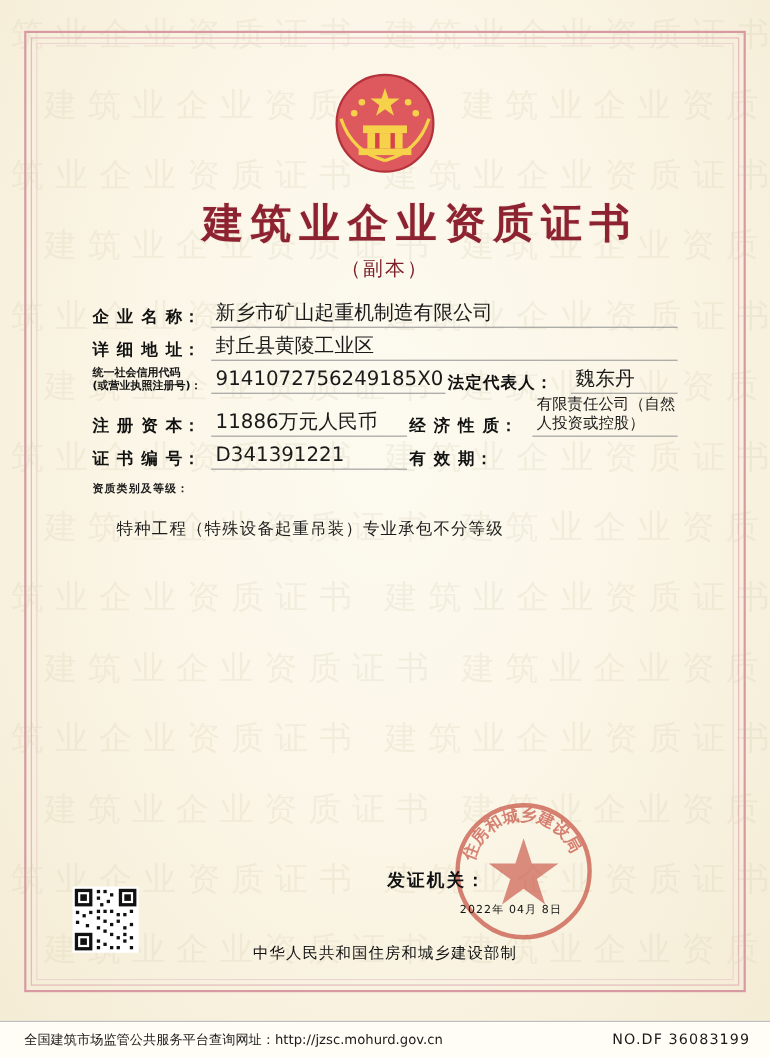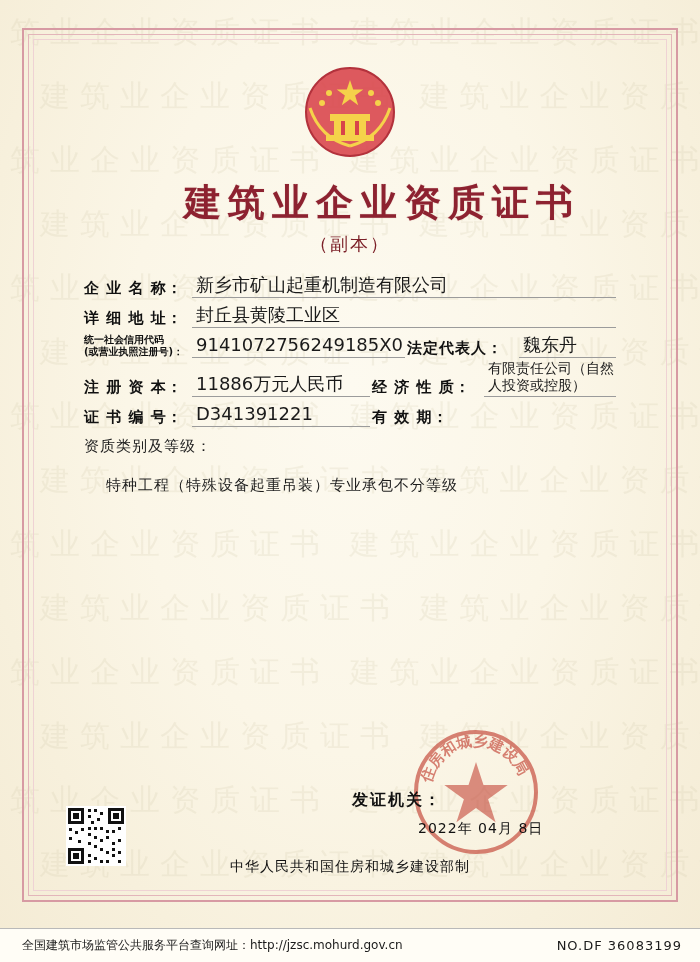--- a/index.html
+++ b/index.html
@@ -149,22 +149,22 @@
   }
   .row-credit { align-items: flex-end; }
   .half-left { flex: 0 0 172px; }
   .half-right { flex: 1; }
   .two-line {
     white-space: normal;
     line-height: 17px;
     font-size: 14px;
   }
   .qual-label {
-    font-size: 15px;
-    font-weight: normal;
+    font-size: 10px;
+    font-weight: bold;
     letter-spacing: 1px;
     margin-top: 10px;
   }
   .qual-value {
     font-size: 15px;
     margin-top: 20px;
     padding-left: 22px;
     letter-spacing: 1px;
   }
 
@@ -185,21 +185,21 @@
     font-size: 16px;
     font-weight: bold;
     color: #111;
     letter-spacing: 2px;
   }
   .date-line {
     position: absolute;
     left: 418px;
     top: 820px;
     font-family: "DejaVu Sans", sans-serif;
-    font-size: 14px;
+    font-size: 10px;
     color: #111;
     letter-spacing: 1px;
   }
   .footer-org {
     position: absolute;
     left: 0;
     width: 100%;
     top: 858px;
     text-align: center;
     box-sizing: border-box;

